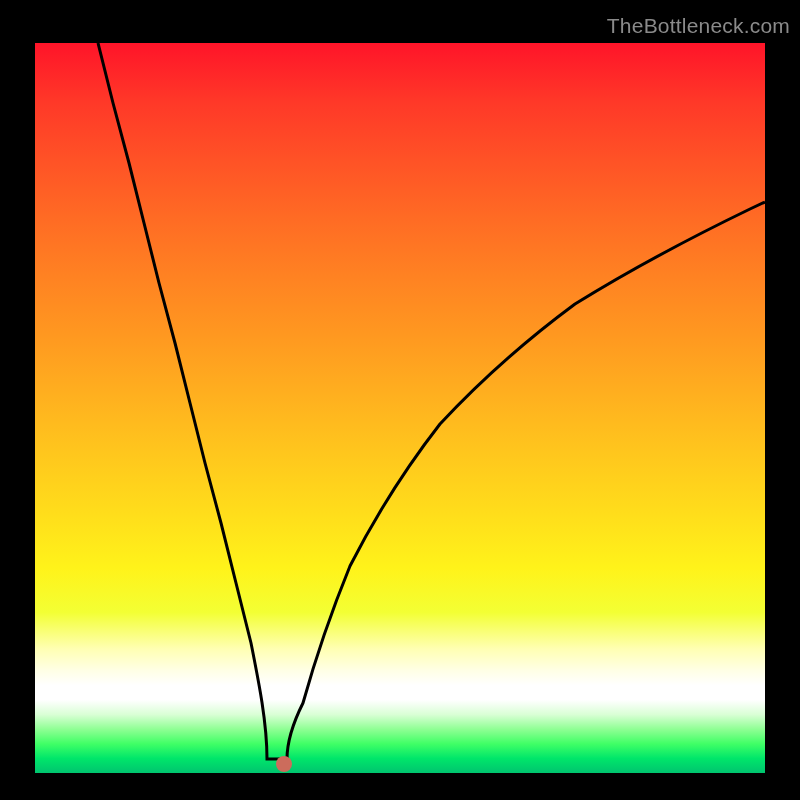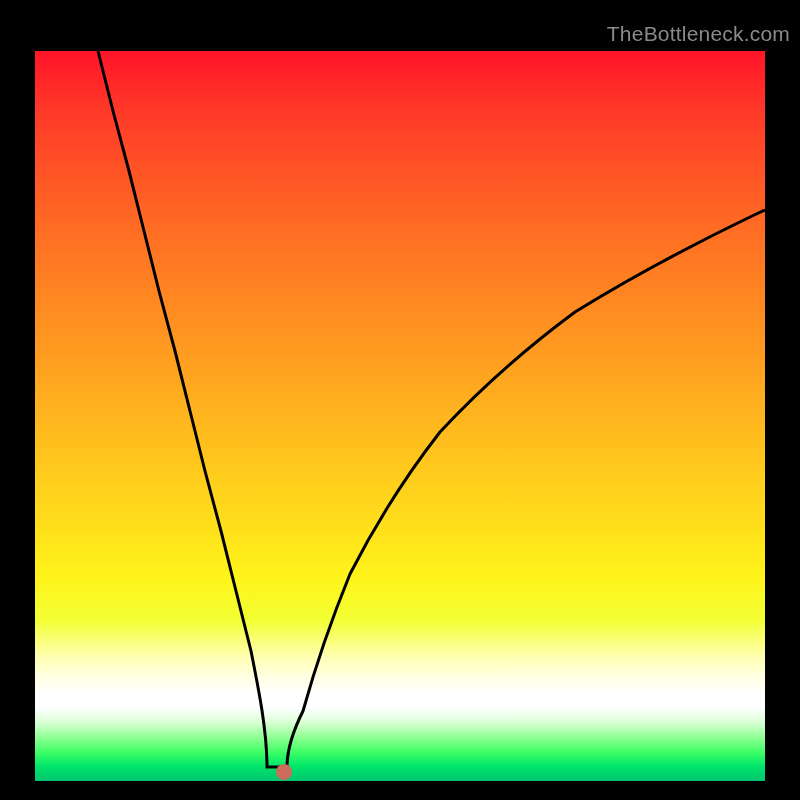--- a/index.html
+++ b/index.html
@@ -7,21 +7,21 @@
     padding: 0;
     width: 800px;
     height: 800px;
     background: #000;
     overflow: hidden;
     font-family: Arial, Helvetica, sans-serif;
   }
   .frame {
     position: absolute;
     left: 0;
-    top: 16px;
+    top: 8px;
     width: 800px;
     height: 593px;
     background: #000;
   }
   .plot-area {
     position: absolute;
     left: 35px;
     top: 35px;
     width: 730px;
     height: 730px;

